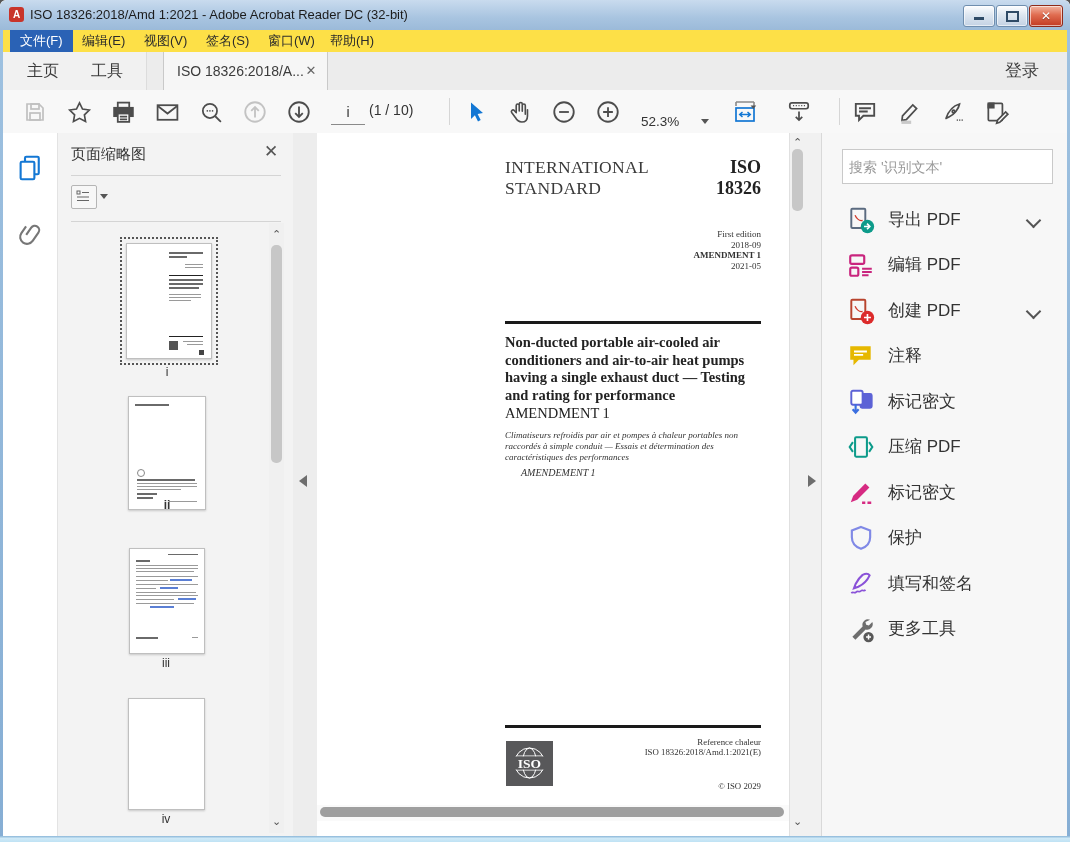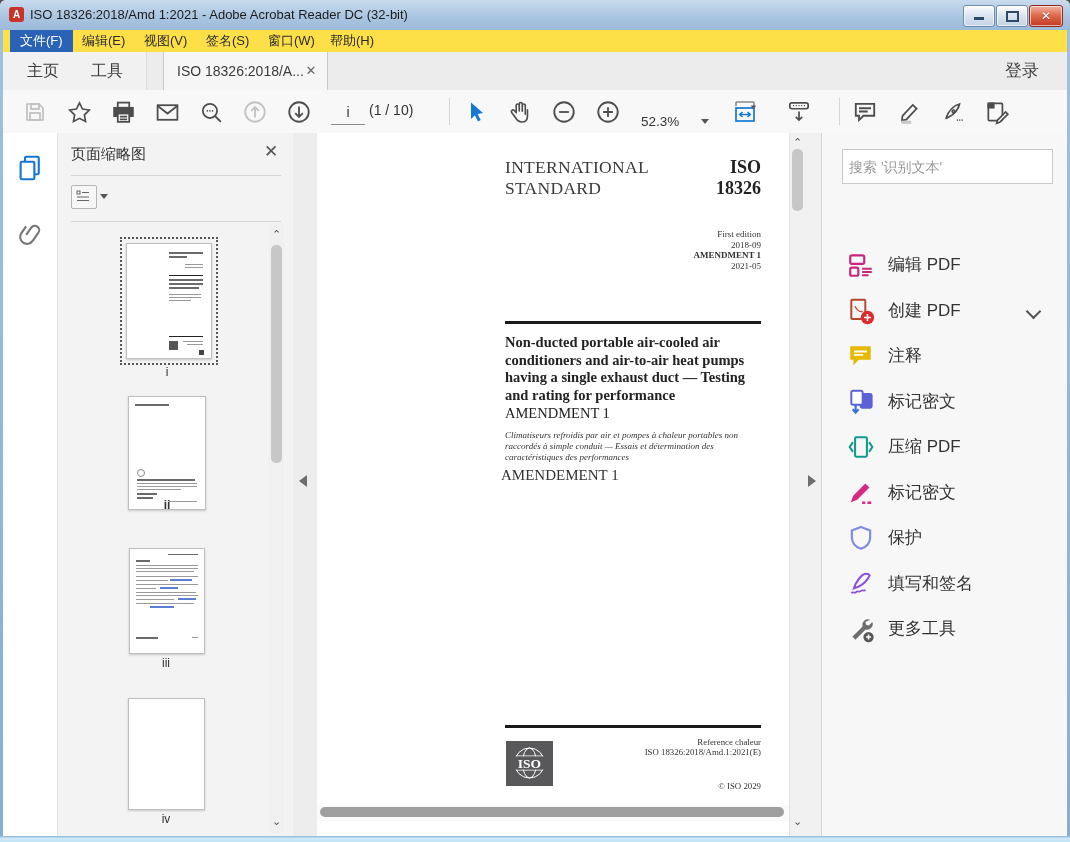--- a/index.html
+++ b/index.html
@@ -73,21 +73,21 @@
   
   .doc{font-family:"Liberation Serif","DejaVu Serif",serif;color:#2e2e2e;}
   #doc-head{position:absolute;left:188px;top:24px;width:256px;display:flex;justify-content:space-between;}
   #doc-head .hl1{font-size:17.5px;letter-spacing:.3px;line-height:21px;color:#3a3a3a;}
   #doc-head .hr1{font-size:18px;font-weight:bold;text-align:right;line-height:21px;color:#222;}
   #edition{position:absolute;left:188px;top:96px;width:256px;text-align:right;font-size:9px;line-height:10.5px;color:#333;}
   .rule{position:absolute;left:188px;width:256px;height:3px;background:#1a1a1a;}
   #doc-title{position:absolute;left:188px;top:201px;width:262px;font-size:14.5px;font-weight:bold;line-height:17.5px;color:#222;}
   #doc-amend{position:absolute;left:188px;top:272px;font-size:14.5px;color:#222;}
   #doc-fr{position:absolute;left:188px;top:297px;width:244px;font-size:9px;font-style:italic;line-height:11px;color:#333;}
-  #doc-fr-amend{position:absolute;left:184px;top:334px;font-size:15px;color:#333;}
+  #doc-fr-amend{position:absolute;left:204px;top:334px;font-size:10px;font-style:italic;color:#333;}
   #iso-logo{position:absolute;left:189px;top:608px;width:47px;height:45px;background:#58585a;}
   #ref-block{position:absolute;left:188px;top:604px;width:256px;text-align:right;font-size:8.8px;line-height:10px;color:#333;}
   #copyright{position:absolute;left:188px;top:648px;width:256px;text-align:right;font-size:8.8px;color:#333;}
   
   #sidebar{position:absolute;left:818px;top:0;width:246px;height:703px;background:#f7f7f7;border-left:1px solid #d9d9d9;}
   #search-input{position:absolute;left:20px;top:16px;width:197px;height:33px;border:1px solid #c9c9c9;background:#fff;padding:0 6px;font-size:14px;color:#333;font-family:"Liberation Sans",sans-serif;}
   #search-input::placeholder{color:#9a9a9a;}
   .tool-row{position:absolute;left:0;width:246px;height:45px;}
   .ticon{position:absolute;left:25px;top:8px;width:28px;height:28px;}
   .tlabel{position:absolute;left:66px;top:10px;font-size:17px;color:#333;}
@@ -413,20 +413,34 @@
       <span class="schev" style="top:682px;">⌄</span>
     </div>
 
     <div id="handle-right">
       <span class="tri-right" style="position:absolute;left:3px;top:342px;"></span>
     </div>
 
     <div id="sidebar">
       <input id="search-input" placeholder="搜索 '识别文本'" style="">
 
+      <div class="tool-row" style="top:65px;">
+        <span class="ticon">
+          <svg width="28" height="28" viewBox="0 0 26 26" fill="none">
+              <rect x="4" y="2.5" width="13" height="18" rx="1" stroke="#5b6b80" stroke-width="1.8"></rect>
+              <path d="M7.5 8.5c1.5 3.5 4.5 5.5 7 5" stroke="#d03a2b" stroke-width="1.3"></path>
+              <circle cx="19" cy="19" r="6.2" fill="#0d9b8a"></circle>
+              <path d="M15.8 19h5.4M18.6 16.4l2.6 2.6-2.6 2.6" stroke="#fff" stroke-width="1.5"></path>
+            </svg>
+        </span>
+        <span class="tlabel">导出 PDF</span>
+        <span class="tchev">
+            <span class="chevline"></span>
+          </span>
+      </div>
 
       <div class="tool-row" style="top:110px;">
         <span class="ticon">
           <svg width="28" height="28" viewBox="0 0 26 26" fill="none" stroke="#c9257e" stroke-width="2">
               <rect x="3" y="4" width="13" height="8" rx="1.5"></rect>
               <rect x="3" y="15.5" width="7.5" height="7.5" rx="1.5"></rect>
               <path d="M14 16.5h9M14 19.5h9M14 22.5h6" stroke-width="1.7"></path>
             </svg>
         </span>
         <span class="tlabel">编辑 PDF</span>

